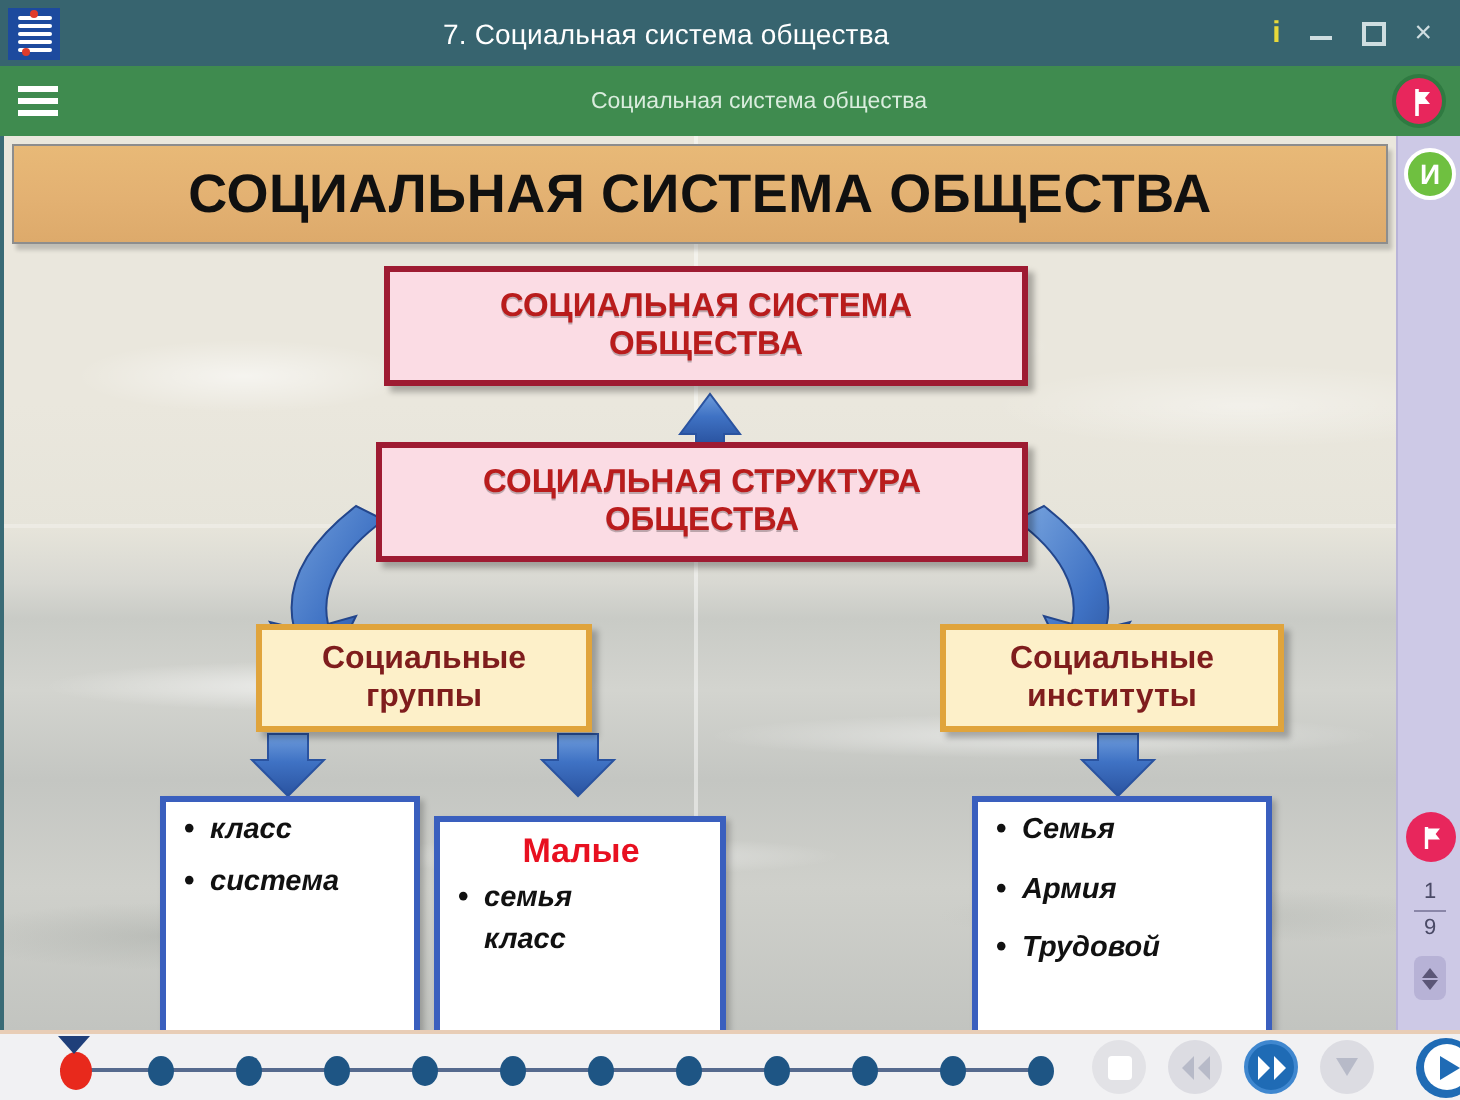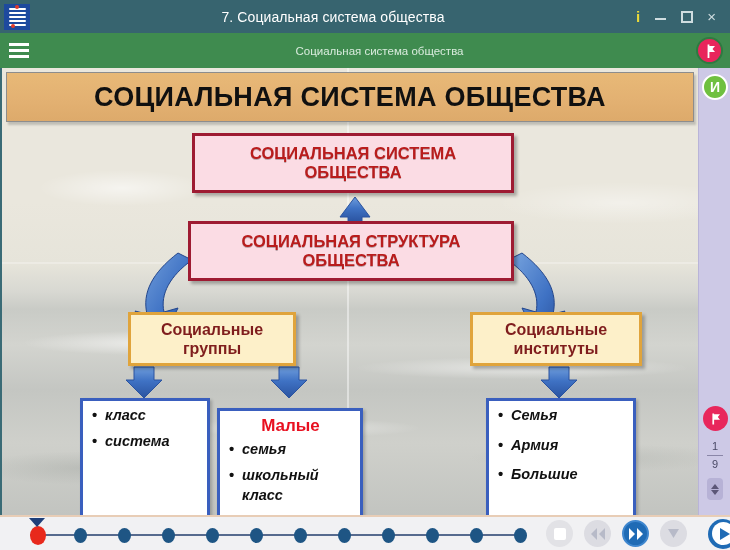--- a/index.html
+++ b/index.html
@@ -406,30 +406,29 @@
       <ul>
         <li>класс</li>
         <li>система</li>
       </ul>
     </div>
 
     <div class="listbox" id="box-small">
       <div class="lb-title">Малые</div>
       <ul>
         <li>семья</li>
-        <li>школьный</li>
         <li class="cont">класс</li>
       </ul>
     </div>
 
     <div class="listbox" id="box-inst">
       <ul>
         <li>Семья</li>
         <li>Армия</li>
-        <li>Большие</li>
+        <li>Трудовой</li>
       </ul>
     </div>
   </div>
 
   <div class="toolbar">
     <div class="timeline" id="timeline">
       <div class="track"></div>
     <div class="dot active" style="left: 8px;"></div>
         <div class="marker" style="left: 7px;"></div>
         <div class="dot" style="left: 52px;"></div>

